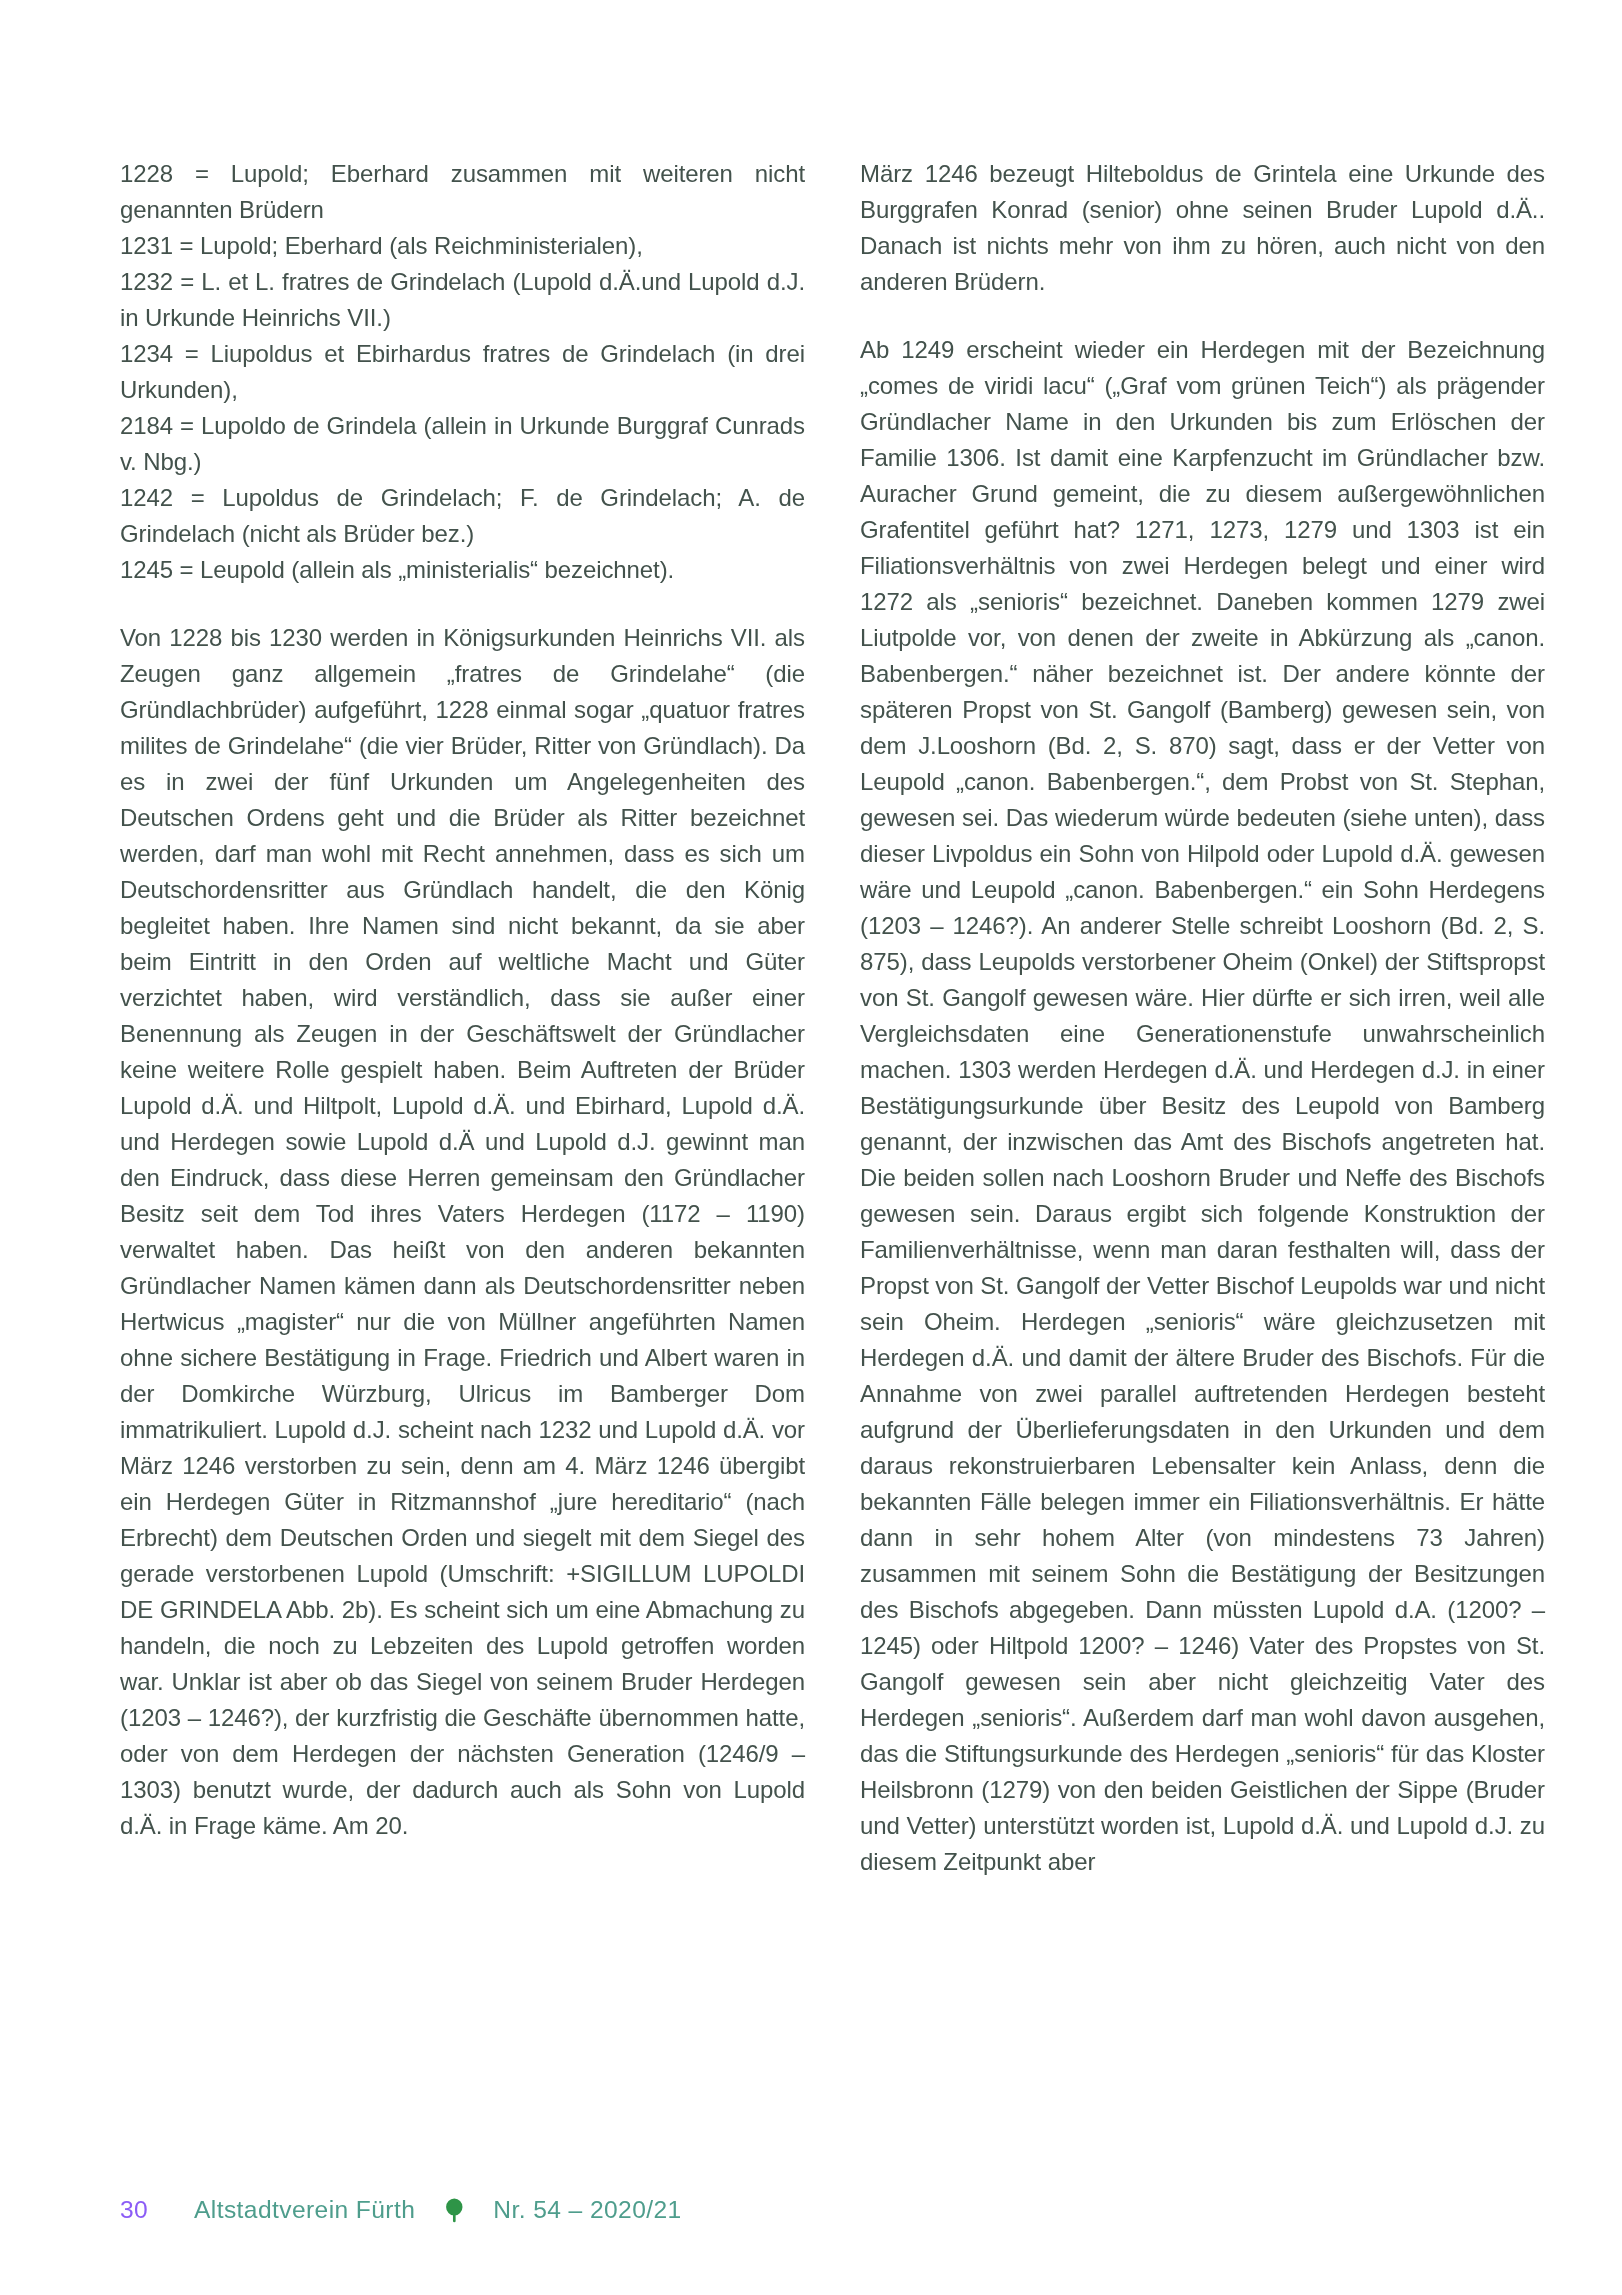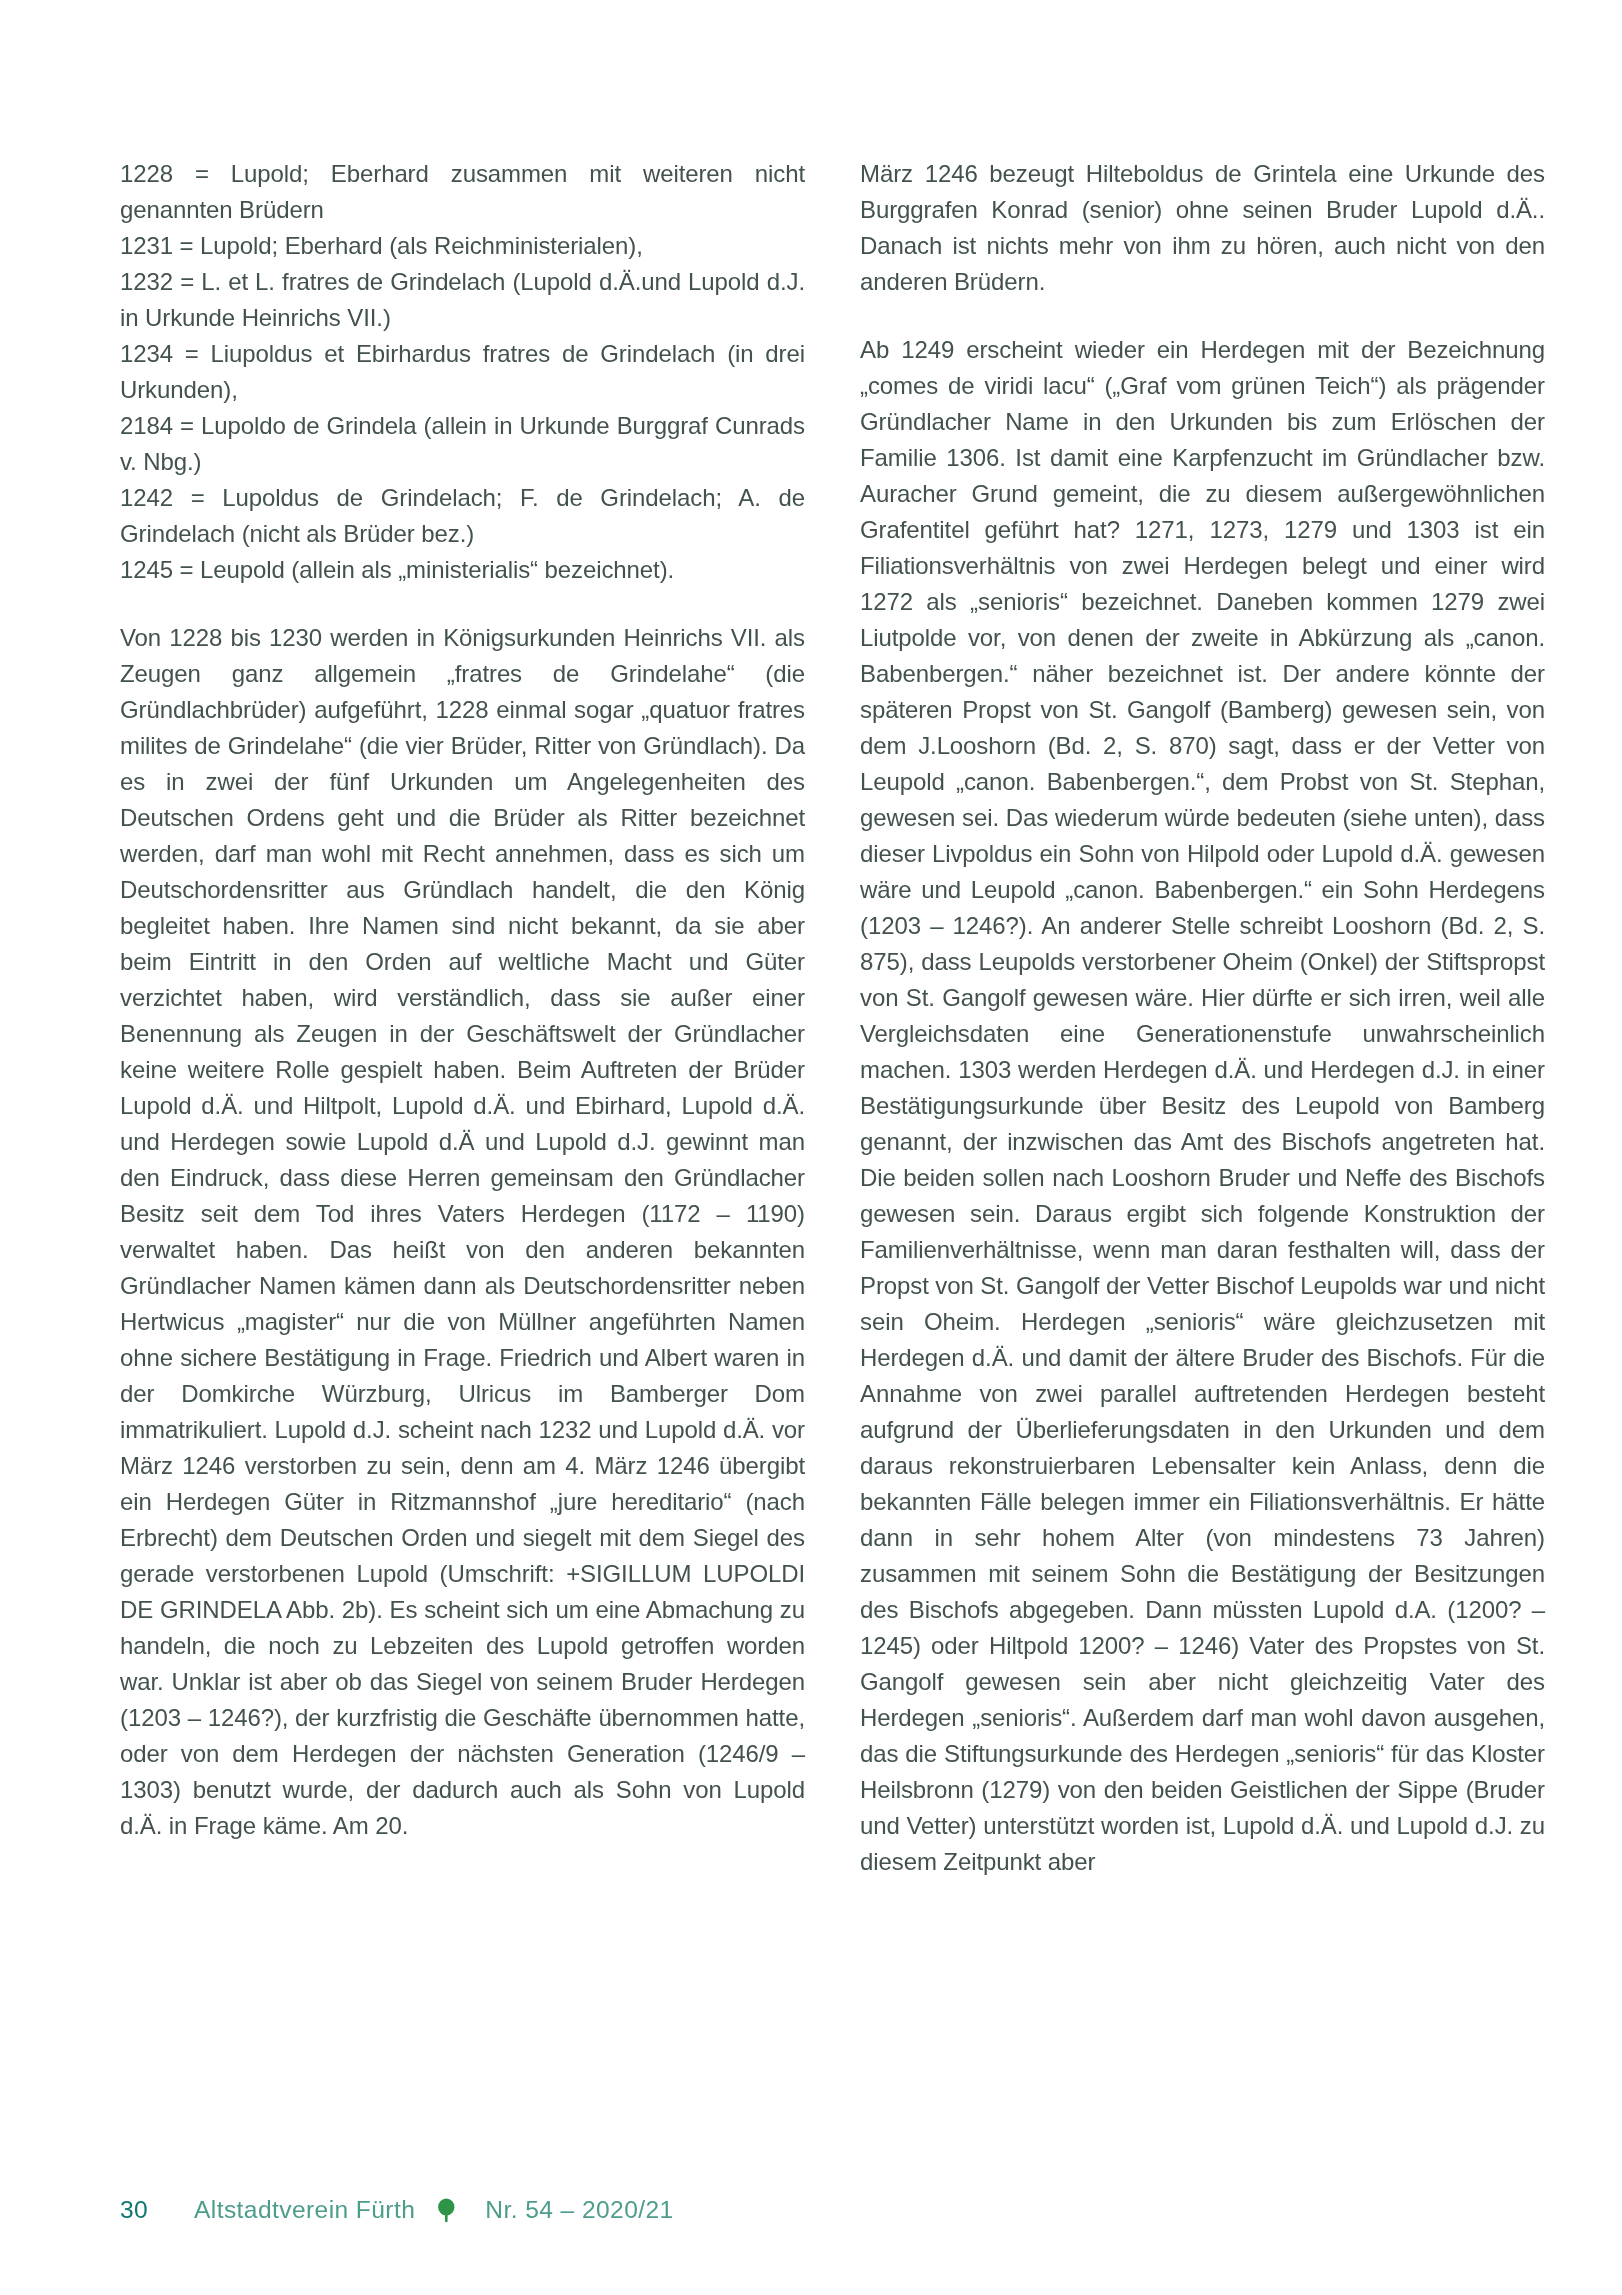--- a/index.html
+++ b/index.html
@@ -37,22 +37,22 @@
   .footer {
     position: absolute;
     left: 120px;
     top: 2196px;
     display: flex;
     align-items: center;
     font-size: 24.6px;
     letter-spacing: 0.4px;
     color: #4e9d8c;
   }
-  .footer .page-number { width: 74px; color: #0f766e; }
-  .footer .org { margin-right: 21px; }
+  .footer .page-number { width: 74px; color: #8b5cf6; }
+  .footer .org { margin-right: 29px; }
   .footer .leaf { margin-right: 28.5px; display: block; }
 </style>
 </head>
 <body>
 
 <div class="content">
   <div class="col col-left">
     <p class="entry">1228 = Lupold; Eberhard zusammen mit weiteren nicht genannten Brüdern</p>
     <p class="entry">1231 = Lupold; Eberhard (als Reichministerialen),</p>
     <p class="entry">1232 = L. et L. fratres de Grindelach (Lupold d.Ä.und Lupold d.J. in Urkunde Heinrichs VII.)</p>

